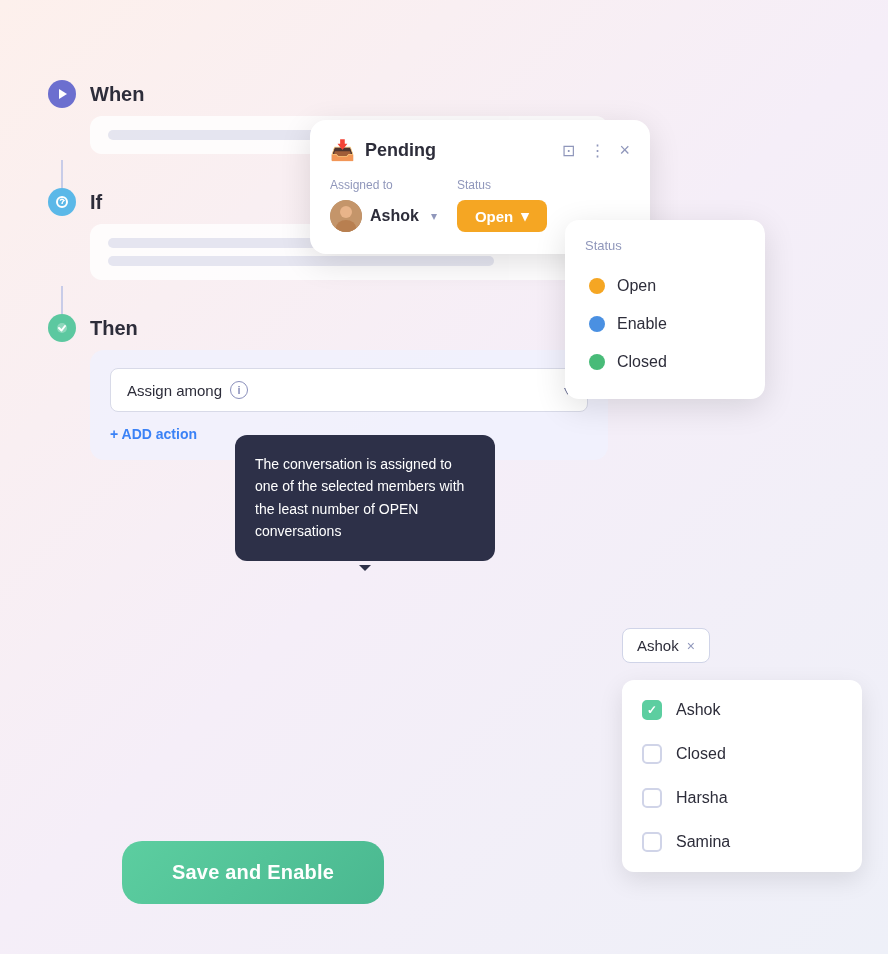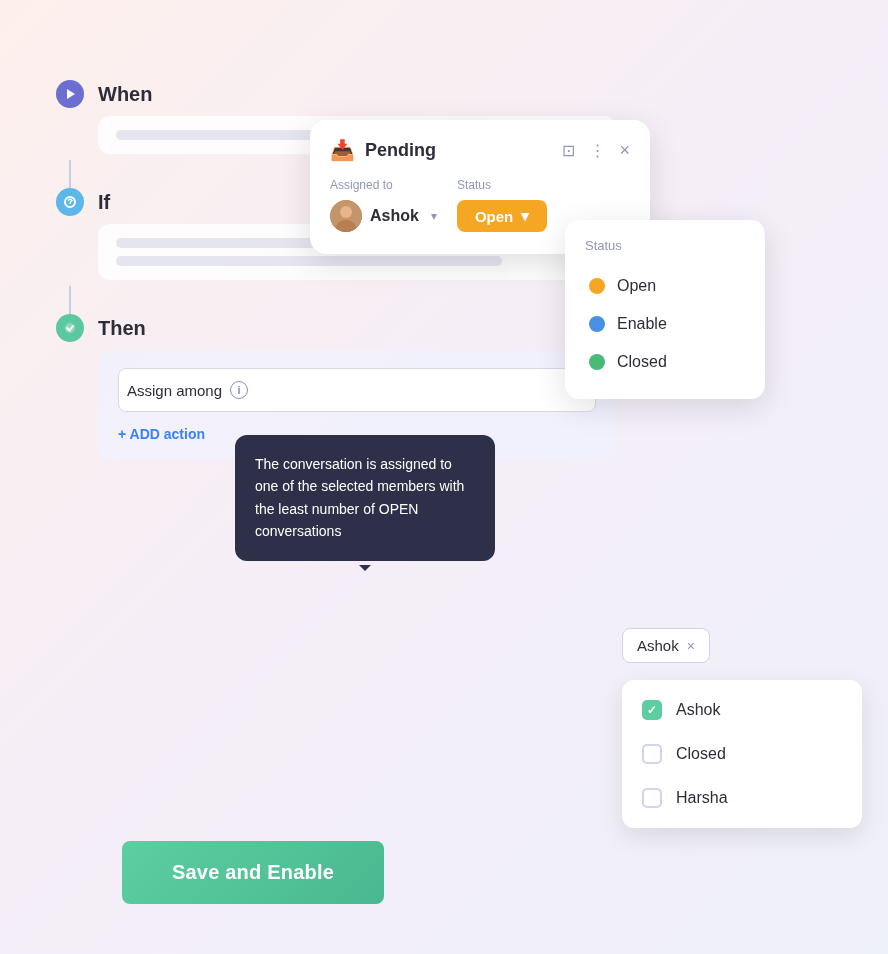--- a/index.html
+++ b/index.html
@@ -15,21 +15,21 @@
     .main-container {
       position: relative;
       width: 100%;
       height: 100%;
       padding: 60px 60px 40px 60px;
     }
 
     
     .workflow-area {
       position: absolute;
-      left: 56px;
+      left: 48px;
       top: 80px;
       width: 560px;
     }
 
     
     .step-row {
       display: flex;
       align-items: center;
       gap: 14px;
       margin-bottom: 8px;
@@ -101,21 +101,21 @@
       display: flex;
       align-items: center;
       gap: 10px;
     }
 
     .assign-dropdown {
       flex: 1;
       background: white;
       border: 1.5px solid #d8dae8;
       border-radius: 8px;
-      padding: 12px 8px;
+      padding: 12px 16px;
       display: flex;
       align-items: center;
       justify-content: space-between;
       cursor: pointer;
     }
 
     .assign-dropdown-label {
       display: flex;
       align-items: center;
       gap: 8px;
@@ -151,21 +151,21 @@
     }
 
     
     .save-button {
       position: absolute;
       left: 122px;
       bottom: 50px;
       background: linear-gradient(135deg, #5ccea0, #4ab890);
       color: white;
       border: none;
-      border-radius: 8px;
+      border-radius: 20px;
       padding: 20px 50px;
       font-size: 20px;
       font-weight: 600;
       cursor: pointer;
       letter-spacing: 0.2px;
     }
 
     
     .support-card {
       position: absolute;
@@ -540,17 +540,21 @@
       <span>Ashok</span>
     </div>
     <div class="member-item">
       <div class="checkbox"></div>
       <span>Closed</span>
     </div>
     <div class="member-item">
       <div class="checkbox"></div>
       <span>Harsha</span>
     </div>
+    <div class="member-item">
+      <div class="checkbox"></div>
+      <span>Samina</span>
+    </div>
   </div>
 
   <button class="save-button">Save and Enable</button>
 
 </div>
 
 </body></html>

